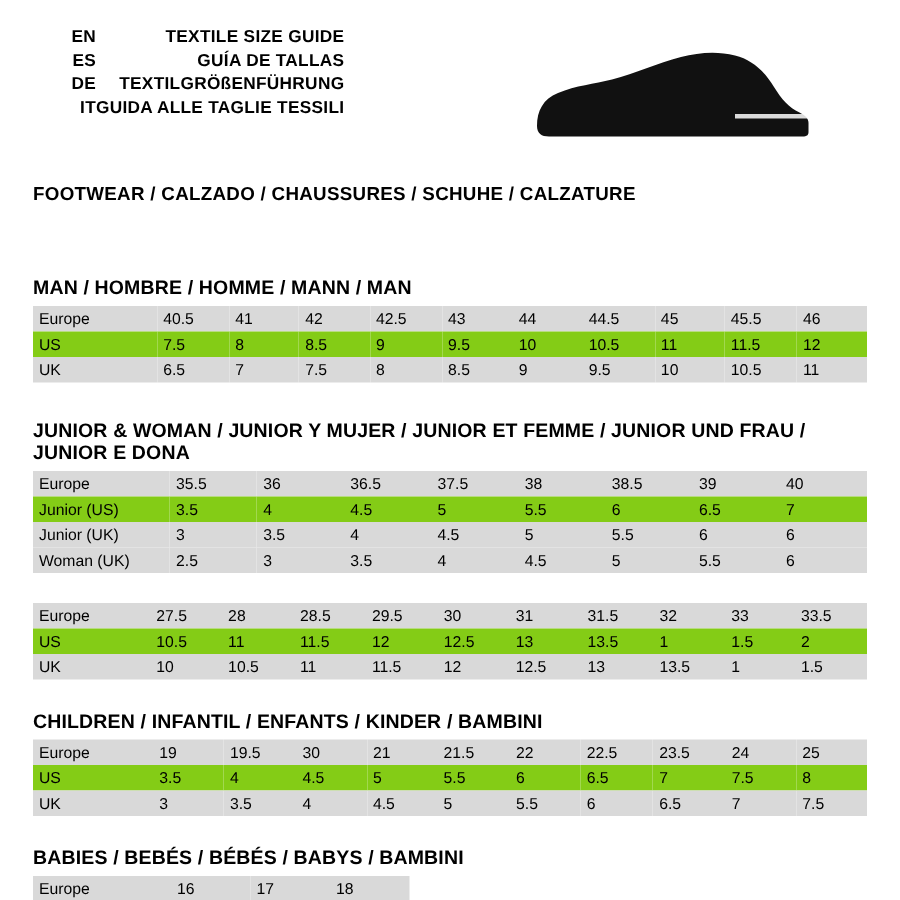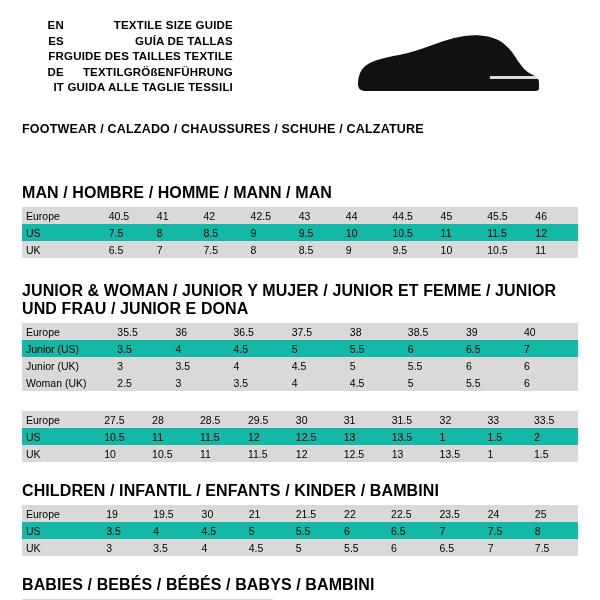--- a/index.html
+++ b/index.html
@@ -62,41 +62,41 @@
     font-weight: bold;
     letter-spacing: 0.2px;
     margin-top: 12px;
   }
 
   
   .section {
     margin-top: 22px;
   }
   .section-title {
-    font-size: 16px;
+    font-size: 13px;
     font-weight: bold;
     letter-spacing: 0.1px;
     margin-bottom: 5px;
   }
   table.size {
     border-collapse: collapse;
     table-layout: fixed;
     font-size: 10.5px;
   }
   table.size td {
     height: 17px;
     padding: 0 0 0 4px;
     vertical-align: middle;
     white-space: nowrap;
   }
   tr.shaded td {
     background: #d9d9d9;
   }
   tr.plain td {
-    background: #14b8a6;
+    background: #84cc16;
   }
   td.label {
     width: 88px;
   }
 
   
   .w-man   { width: 49px; }
   .w-jun   { width: 55px; }
   .w-kid   { width: 52px; }
   .w-chi   { width: 51px; }
@@ -116,24 +116,20 @@
 
   <div class="header">
     <div class="lang-block">
       <div class="lang-row">
         <span class="lang-code">EN</span>
         <span class="lang-title">TEXTILE SIZE GUIDE</span>
       </div>
       <div class="lang-row">
         <span class="lang-code">ES</span>
         <span class="lang-title">GUÍA DE TALLAS</span>
-      </div>
-      <div class="lang-row">
-        <span class="lang-code">FR</span>
-        <span class="lang-title">GUIDE DES TAILLES TEXTILE</span>
       </div>
       <div class="lang-row">
         <span class="lang-code">DE</span>
         <span class="lang-title">TEXTILGRÖßENFÜHRUNG</span>
       </div>
       <div class="lang-row">
         <span class="lang-code">IT</span>
         <span class="lang-title">GUIDA ALLE TAGLIE TESSILI</span>
       </div>
     </div>

